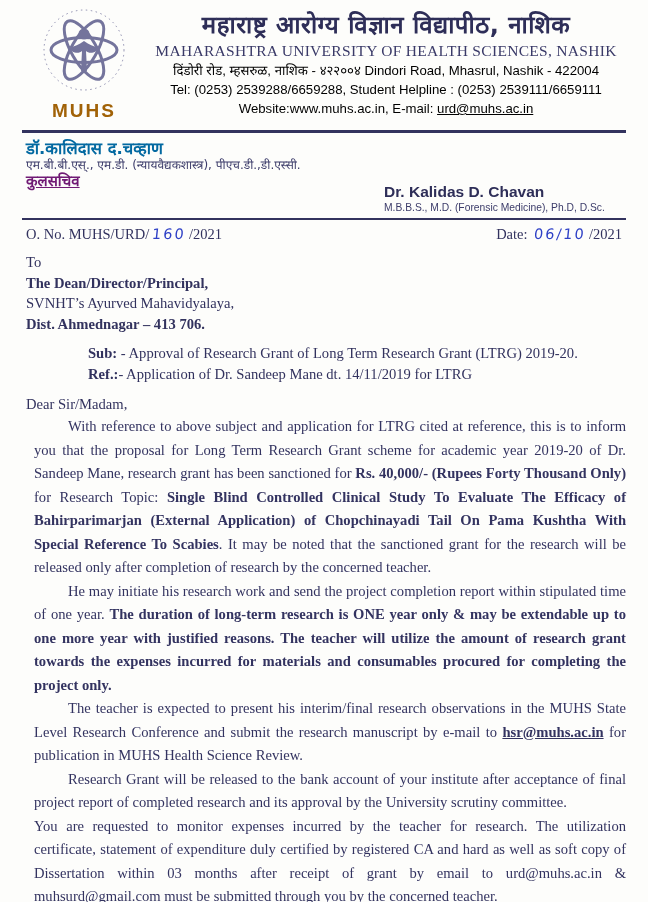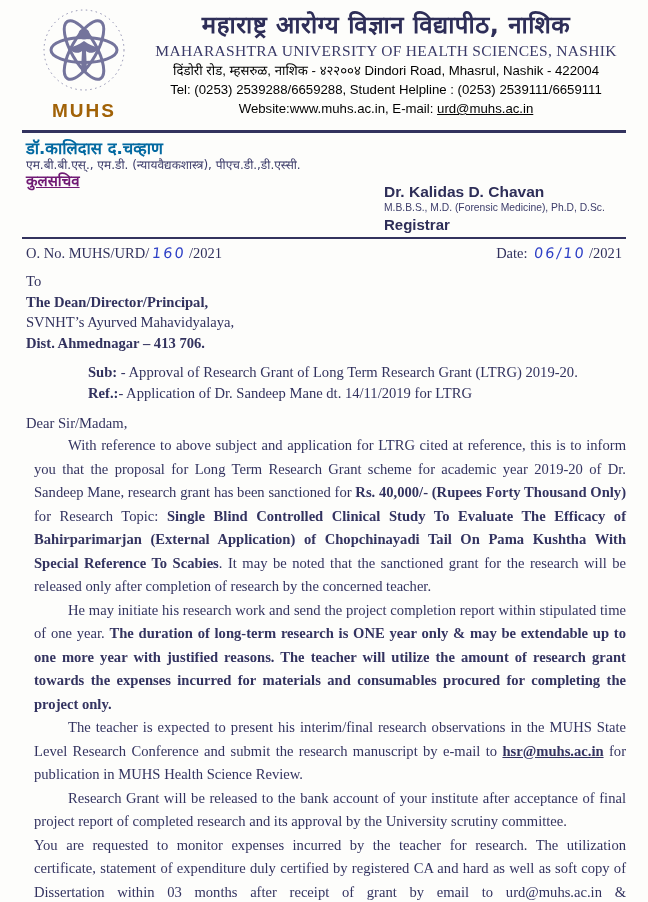--- a/index.html
+++ b/index.html
@@ -94,21 +94,20 @@
 
   <div class="names">
     <div class="nm-left">
       <div class="nm">डॉ.कालिदास द.चव्हाण</div>
       <div class="ql">एम.बी.बी.एस्., एम.डी. (न्यायवैद्यकशास्त्र), पीएच.डी.,डी.एस्सी.</div>
       <div class="ds">कुलसचिव</div>
     </div>
     <div class="nm-right">
       <div class="nm">Dr. Kalidas D. Chavan</div>
       <div class="ql">M.B.B.S., M.D. (Forensic Medicine), Ph.D, D.Sc.</div>
-      <div class="ds">Registrar</div>
     </div>
   </div>
   <div class="rule2"></div>
 
   <div class="refrow">
     <div><span>O. No. MUHS/URD/</span><span class="hand">160</span><span>/2021</span></div>
     <div><span>Date: </span><span class="hand">06/10</span><span>/2021</span></div>
   </div>
 
   <div class="to-block">

